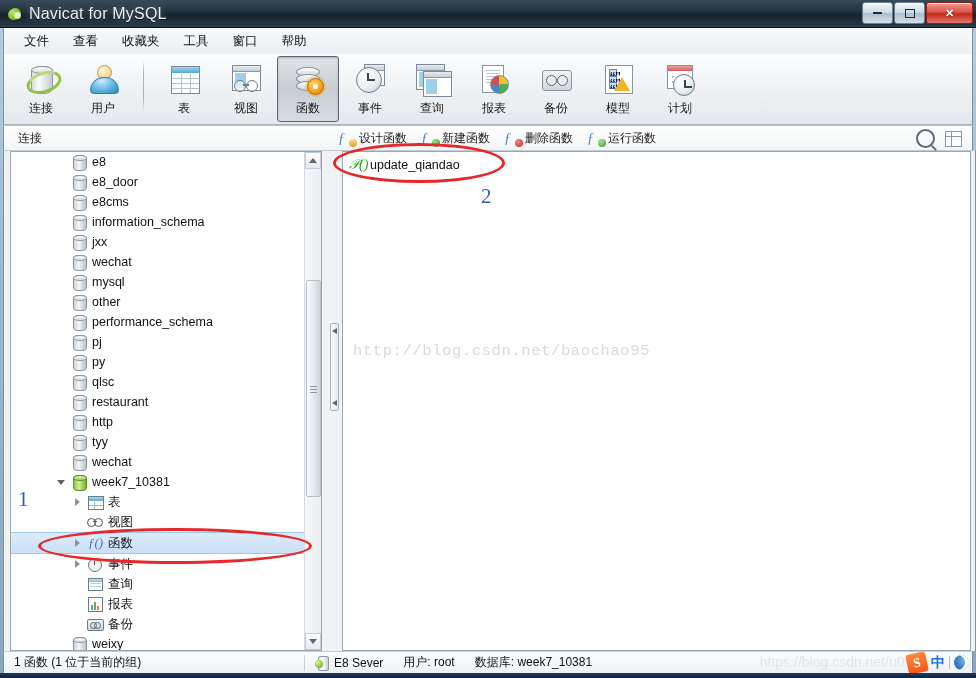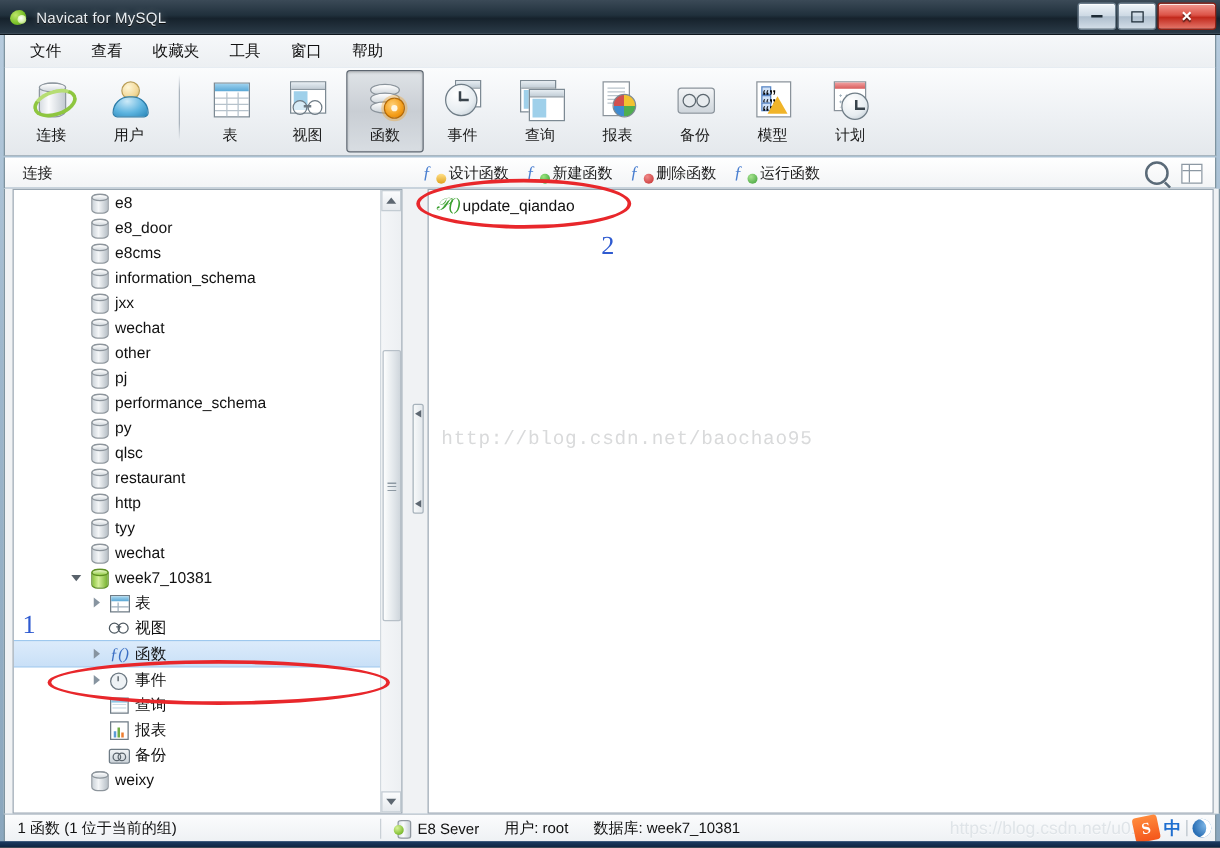--- a/index.html
+++ b/index.html
@@ -31,21 +31,21 @@
     position: absolute; left: 1px; top: 2px; width: 13px; height: 12px;
     background: radial-gradient(circle at 35% 35%, #bde46a 0%, #7cc22a 55%, #49891a 100%);
     border-radius: 60% 40% 55% 45% / 55% 50% 50% 45%;
   }
   .title-icon .leaf2 {
     position: absolute; left: 7px; top: 6px; width: 7px; height: 7px;
     background: radial-gradient(circle at 40% 35%, #ffffff 0%, #d6f0ab 50%, #8fc63d 100%);
     border-radius: 50%;
   }
   .title-text {
-    color: #e8eef3; font-size: 12px; letter-spacing: .2px;
+    color: #e8eef3; font-size: 16px; letter-spacing: .2px;
     text-shadow: 0 0 6px rgba(255,255,255,.35), 0 1px 0 #000;
   }
   .winbtns {
     position: absolute; right: 3px; top: 2px; display: flex; gap: 0px;
     align-items: center;
   }
   .winbtn {
     width: 29px; height: 20px; margin-left: 1px;
     background: linear-gradient(180deg,#f1f6fa 0%, #cdd9e4 48%, #aebecd 52%, #d3dee8 100%);
     border: 1px solid #6d7f8e; border-radius: 3px;
@@ -650,35 +650,42 @@
             <span class="ticon">
               <span class="cyl-gray"></span>
             </span>
             <span>wechat</span>
           </div>
           <div class="tree-row indent-1">
             <span class="expander "></span>
             <span class="ticon">
               <span class="cyl-gray"></span>
             </span>
+            <span>mysql</span>
+          </div>
+          <div class="tree-row indent-1">
+            <span class="expander "></span>
+            <span class="ticon">
+              <span class="cyl-gray"></span>
+            </span>
             <span>other</span>
           </div>
           <div class="tree-row indent-1">
             <span class="expander "></span>
             <span class="ticon">
               <span class="cyl-gray"></span>
             </span>
+            <span>performance_schema</span>
+          </div>
+          <div class="tree-row indent-1">
+            <span class="expander "></span>
+            <span class="ticon">
+              <span class="cyl-gray"></span>
+            </span>
             <span>pj</span>
-          </div>
-          <div class="tree-row indent-1">
-            <span class="expander "></span>
-            <span class="ticon">
-              <span class="cyl-gray"></span>
-            </span>
-            <span>performance_schema</span>
           </div>
           <div class="tree-row indent-1">
             <span class="expander "></span>
             <span class="ticon">
               <span class="cyl-gray"></span>
             </span>
             <span>py</span>
           </div>
           <div class="tree-row indent-1">
             <span class="expander "></span>

